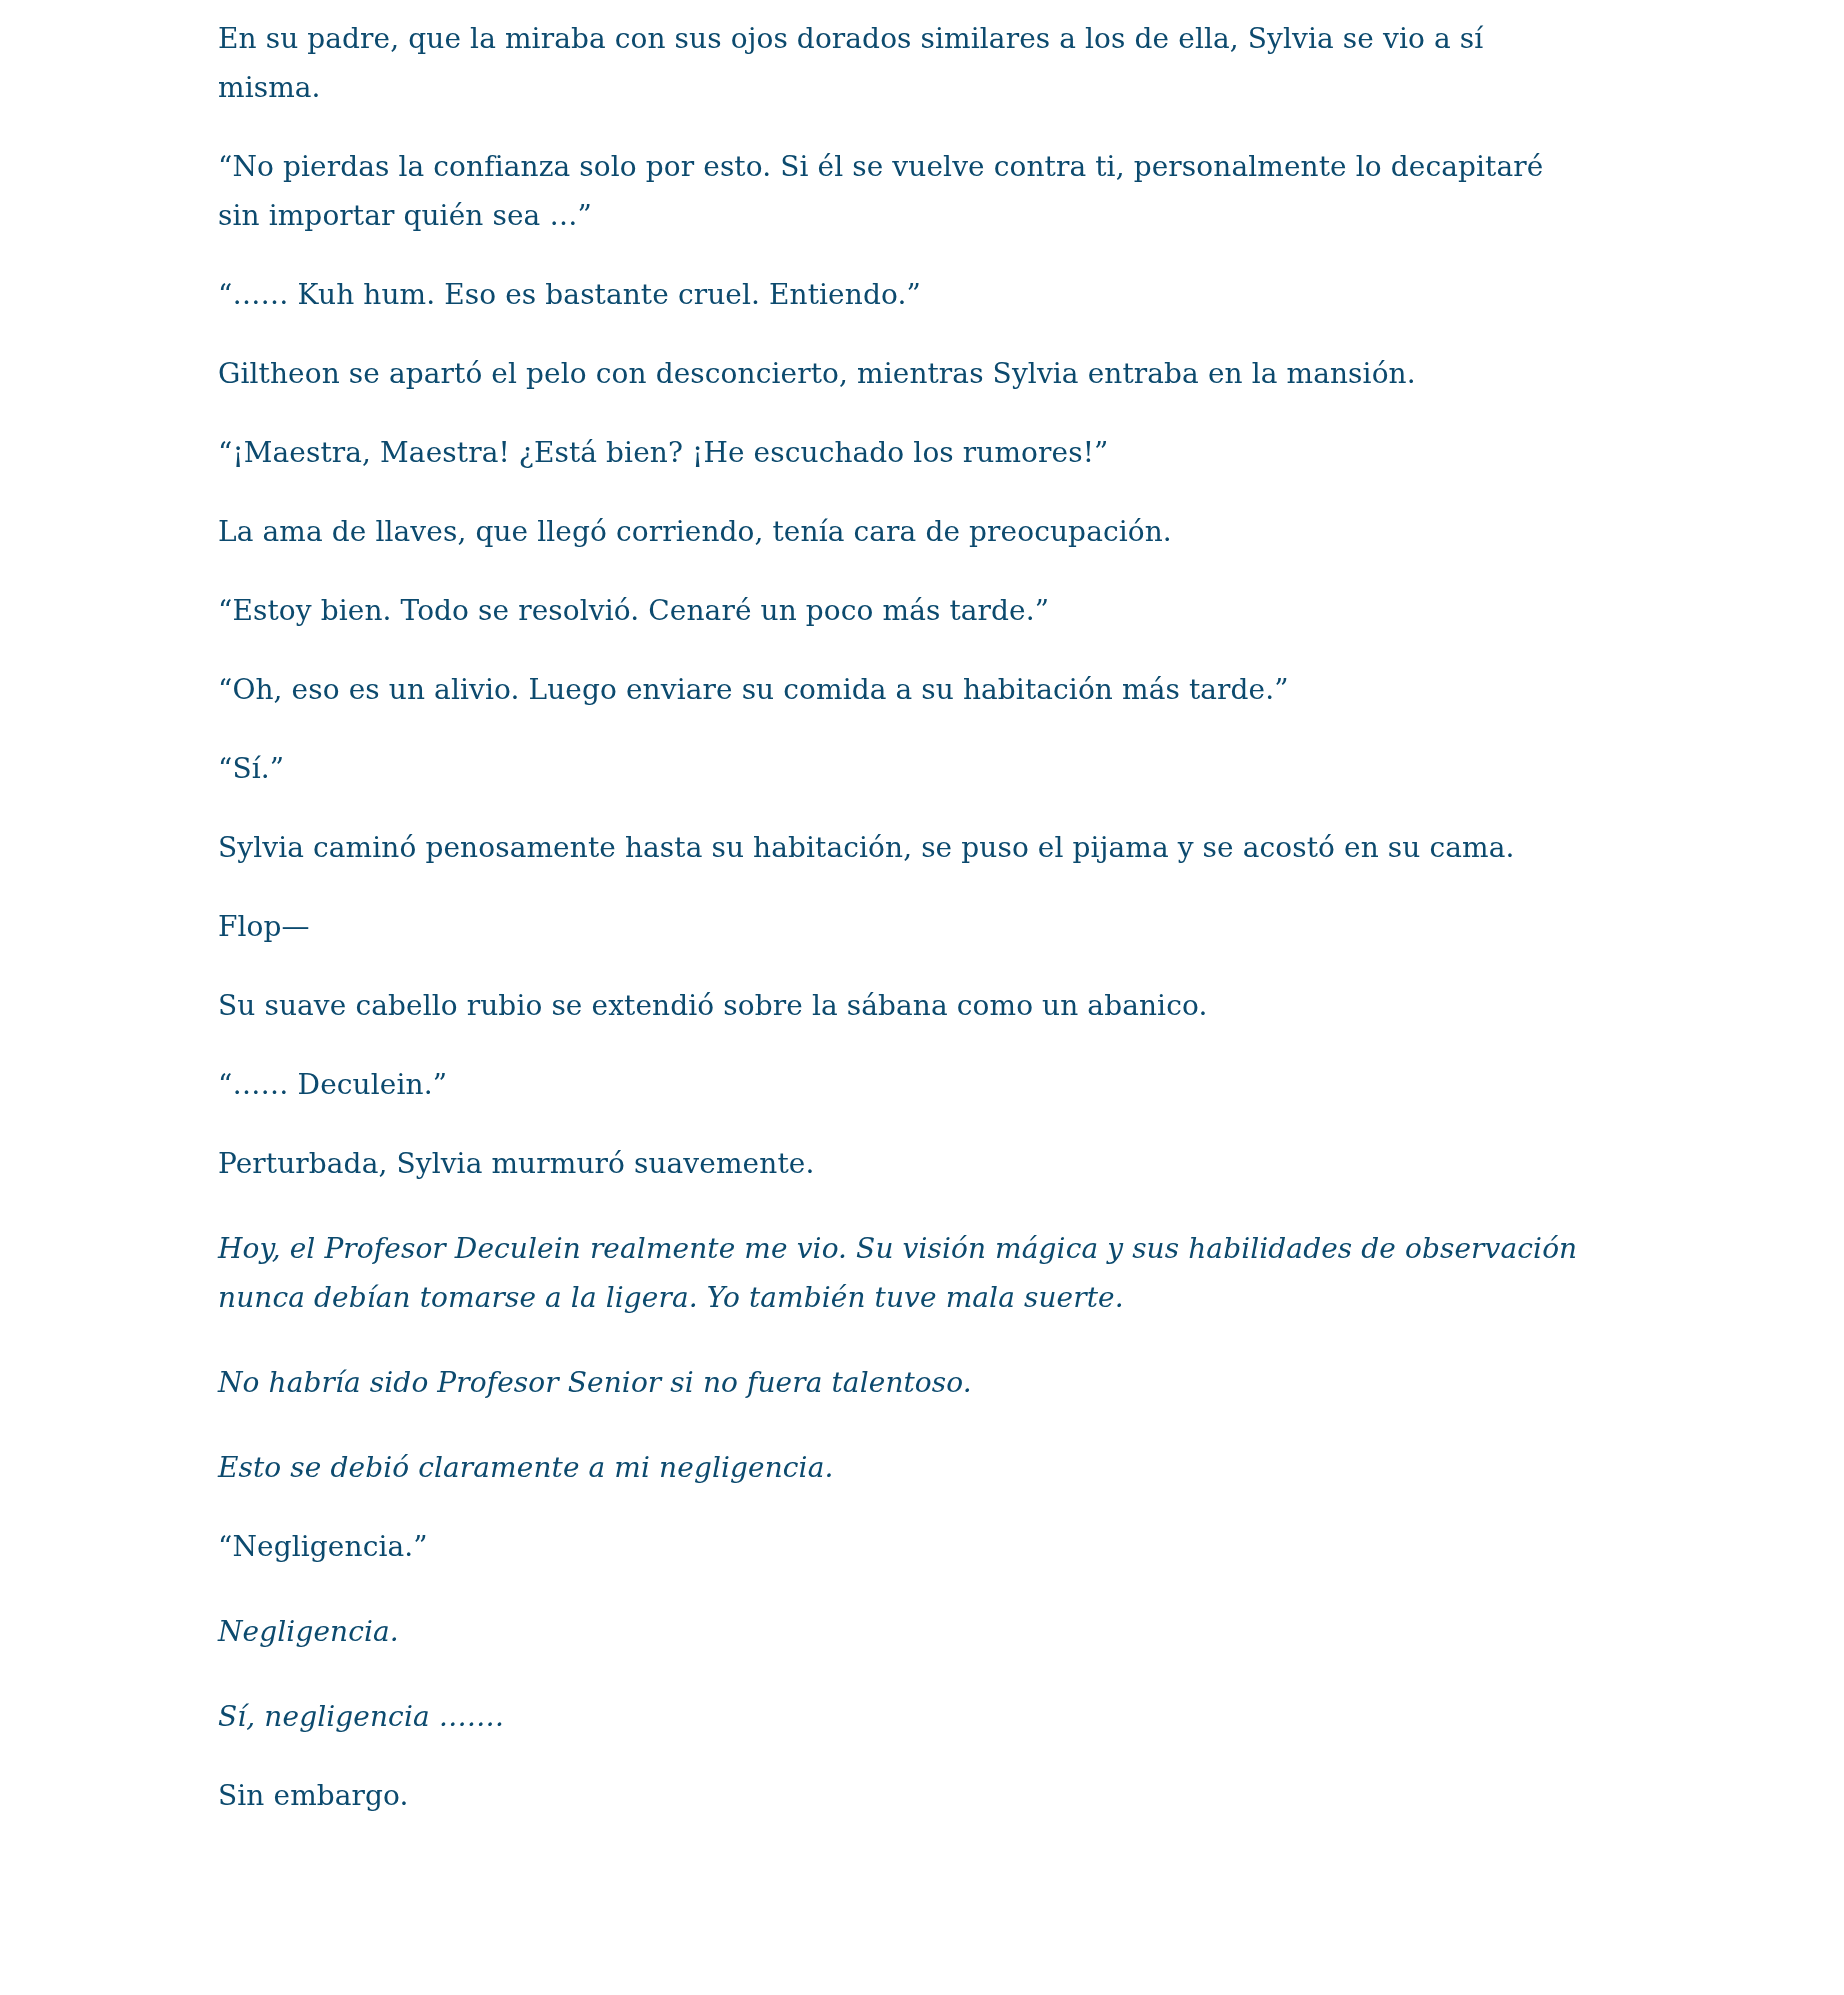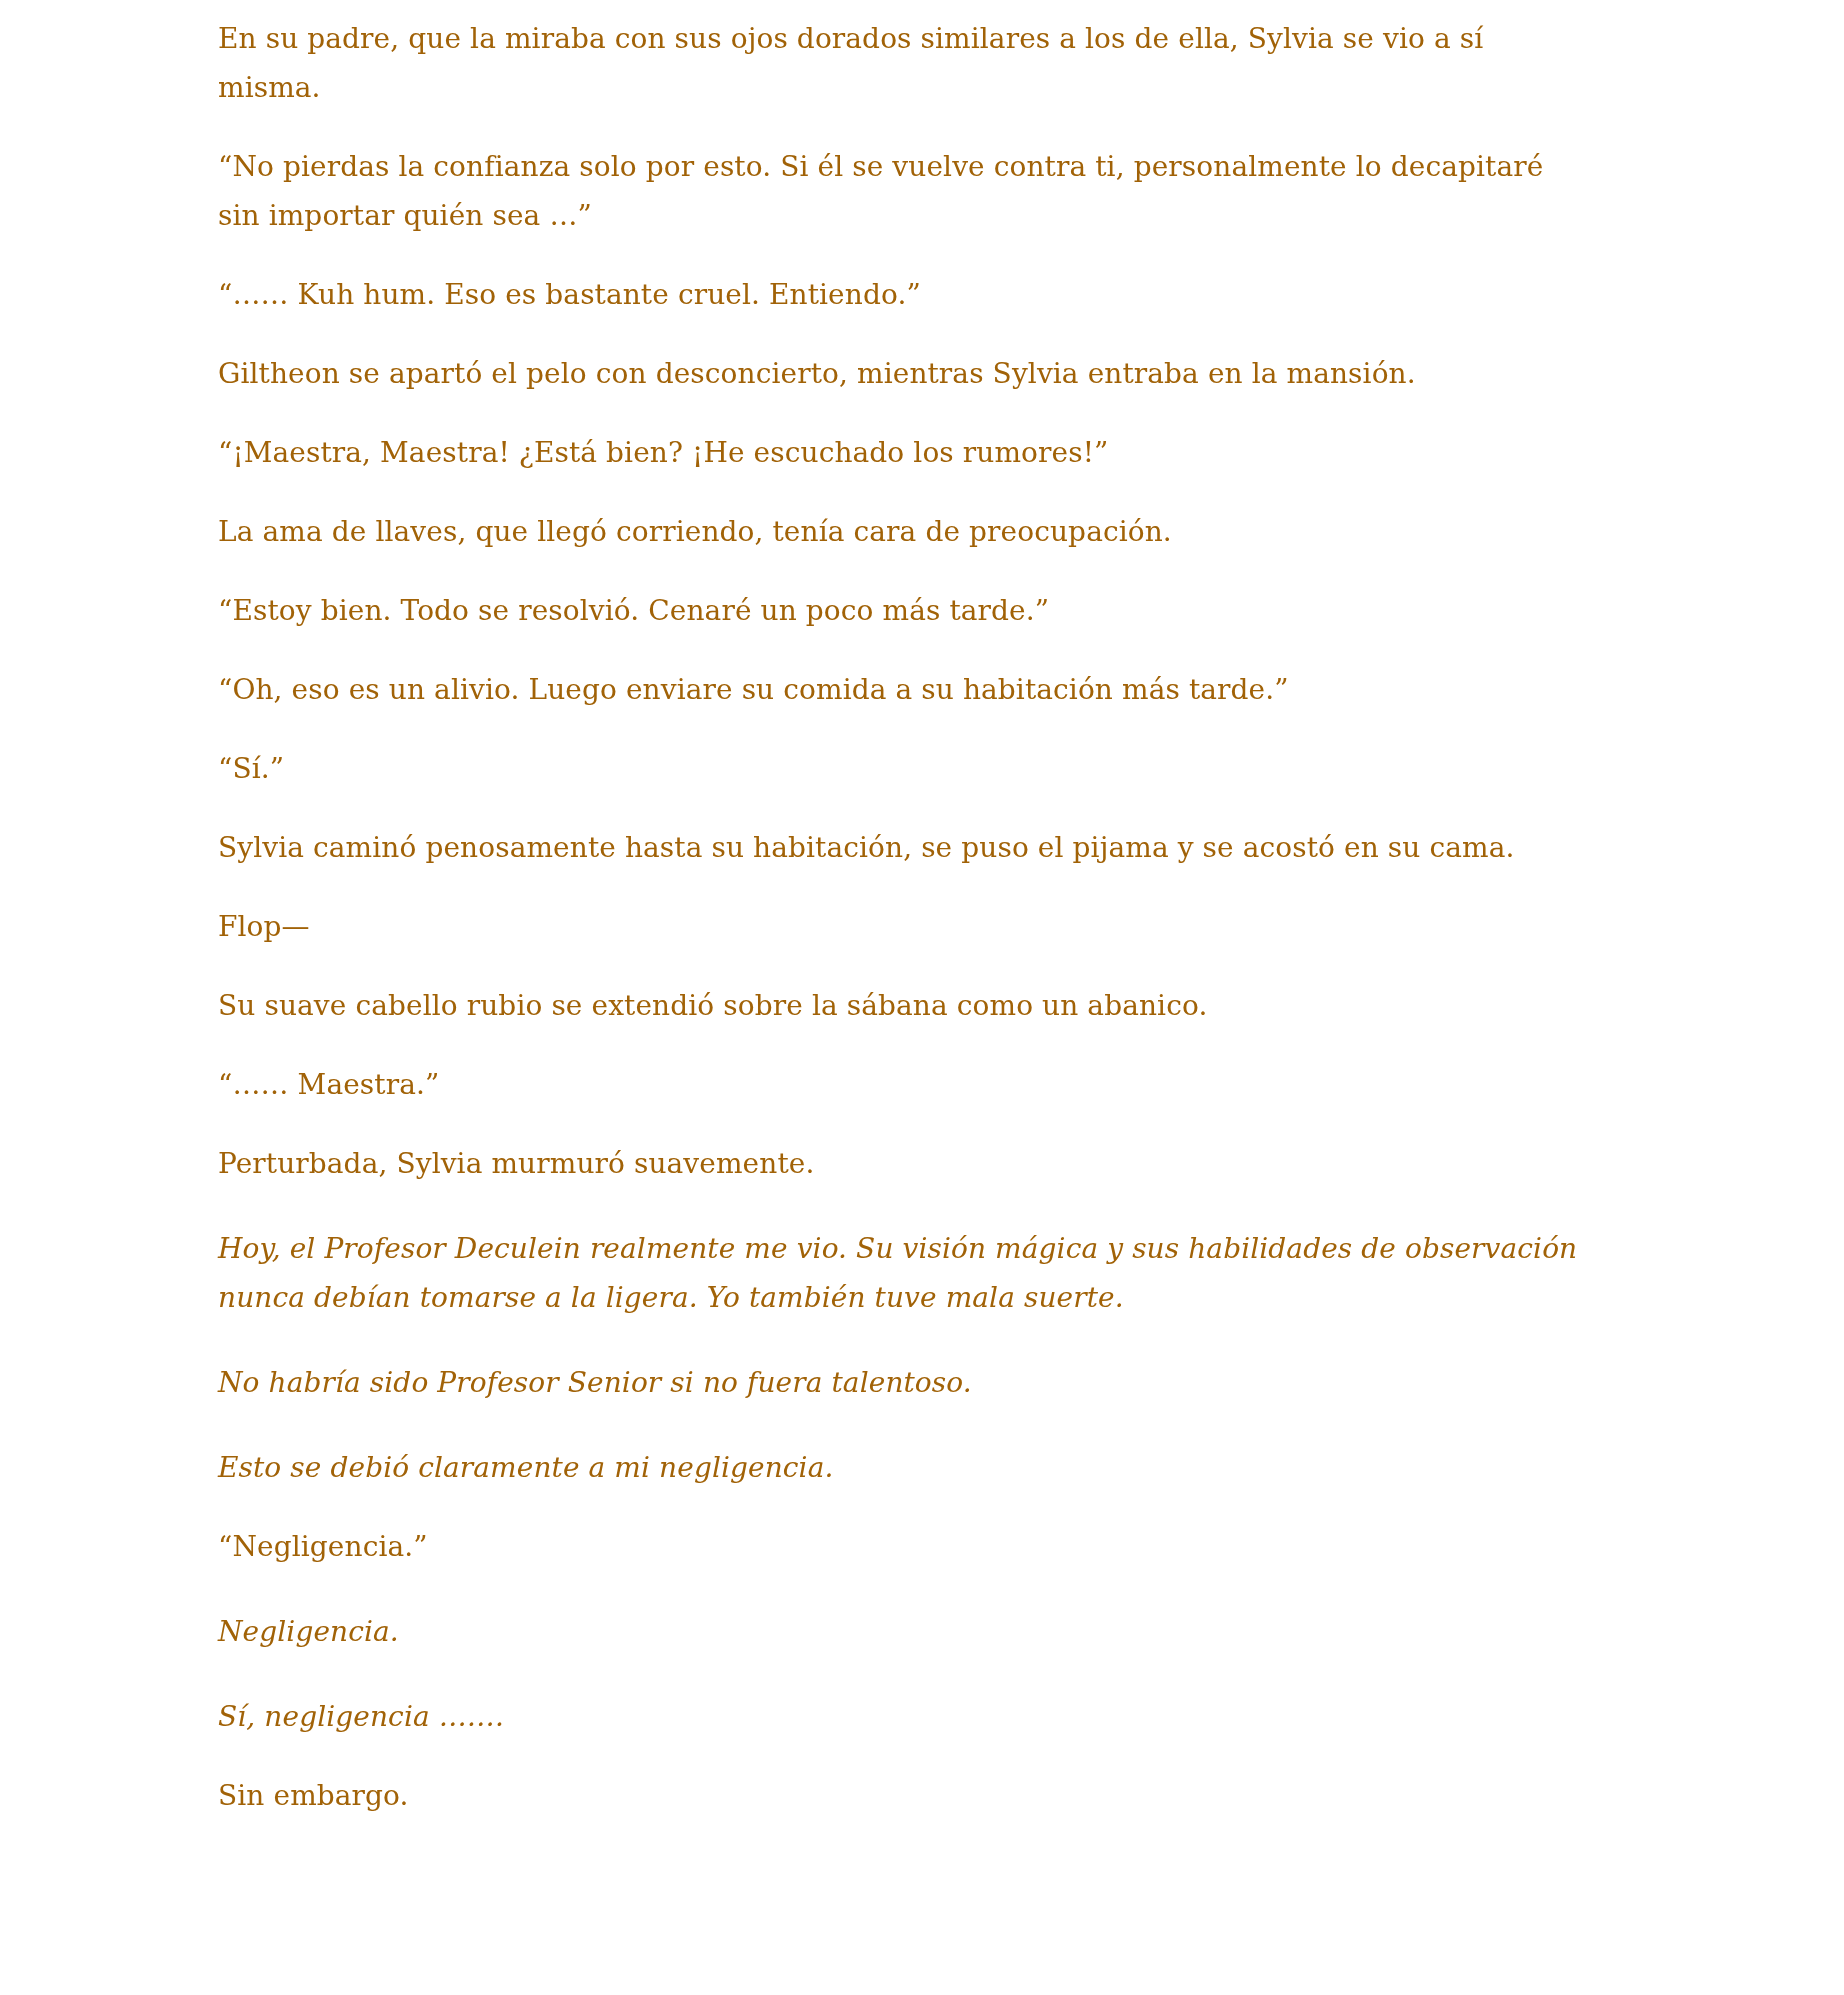--- a/index.html
+++ b/index.html
@@ -30,36 +30,36 @@
   }
   .para.italic {
     font-style: italic;
     margin-top: 36px;
   }
 </style>
 </head>
 <body style="background: rgb(255, 255, 255);">
 
 <main class="page">
-  <article class="doc" id="paragraph-container" style="color: #a16207;">
+  <article class="doc" id="paragraph-container" style="color: #0c4a6e;">
       <p class="para">En su padre, que la miraba con sus ojos dorados similares a los de ella, Sylvia se vio a sí
 misma.</p>
       <p class="para">“No pierdas la confianza solo por esto. Si él se vuelve contra ti, personalmente lo decapitaré
 sin importar quién sea …”</p>
       <p class="para">“…… Kuh hum. Eso es bastante cruel. Entiendo.”</p>
       <p class="para">Giltheon se apartó el pelo con desconcierto, mientras Sylvia entraba en la mansión.</p>
       <p class="para">“¡Maestra, Maestra! ¿Está bien? ¡He escuchado los rumores!”</p>
       <p class="para">La ama de llaves, que llegó corriendo, tenía cara de preocupación.</p>
       <p class="para">“Estoy bien. Todo se resolvió. Cenaré un poco más tarde.”</p>
       <p class="para">“Oh, eso es un alivio. Luego enviare su comida a su habitación más tarde.”</p>
       <p class="para">“Sí.”</p>
       <p class="para">Sylvia caminó penosamente hasta su habitación, se puso el pijama y se acostó en su cama.</p>
       <p class="para">Flop—</p>
       <p class="para">Su suave cabello rubio se extendió sobre la sábana como un abanico.</p>
-      <p class="para">“…… Maestra.”</p>
+      <p class="para">“…… Deculein.”</p>
       <p class="para">Perturbada, Sylvia murmuró suavemente.</p>
       <p class="para italic">Hoy, el Profesor Deculein realmente me vio. Su visión mágica y sus habilidades de observación
 nunca debían tomarse a la ligera. Yo también tuve mala suerte.</p>
       <p class="para italic">No habría sido Profesor Senior si no fuera talentoso.</p>
       <p class="para italic">Esto se debió claramente a mi negligencia.</p>
       <p class="para">“Negligencia.”</p>
       <p class="para italic">Negligencia.</p>
       <p class="para italic">Sí, negligencia …….</p>
       <p class="para">Sin embargo.</p>
     </article>

